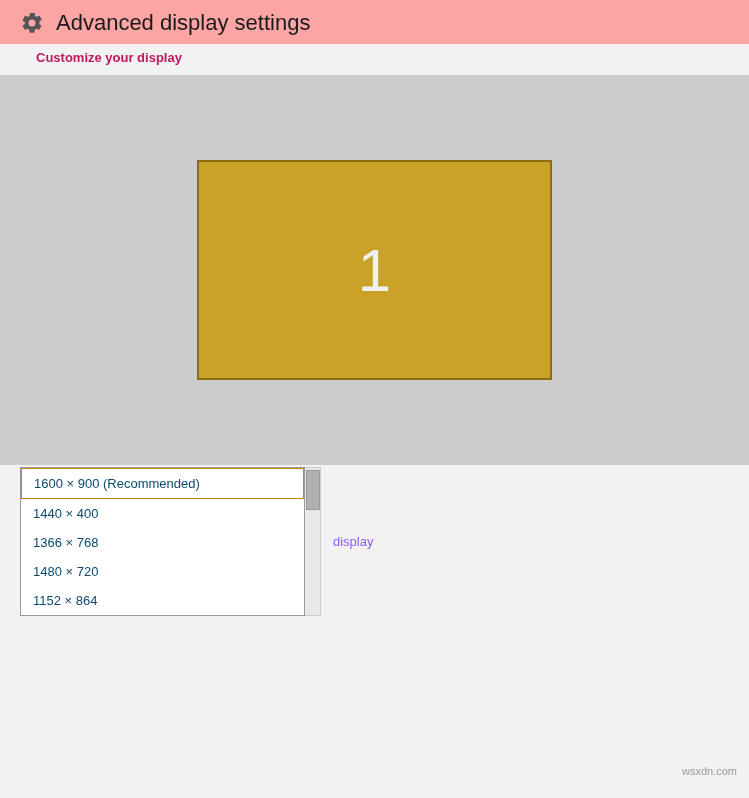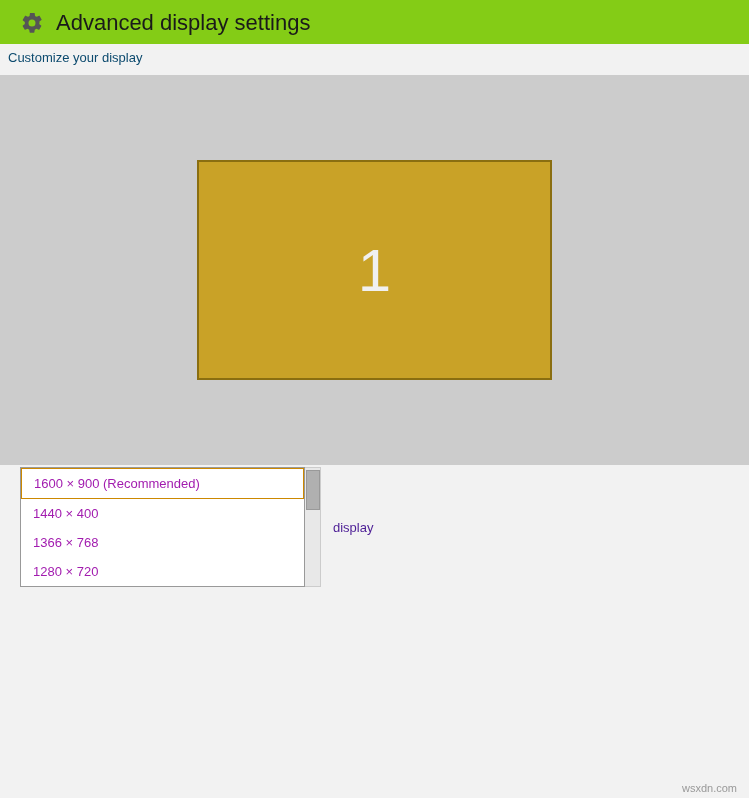--- a/index.html
+++ b/index.html
@@ -14,40 +14,41 @@
       background-color: #f2f2f2;
       font-family: 'Segoe UI', Arial, sans-serif;
       overflow: hidden;
       position: relative;
     }
 
     .header {
       display: flex;
       align-items: center;
       padding: 10px 20px 8px 20px;
-      background-color: #84cc16;
+      background-color: #fca5a5;
     }
 
     .gear-icon {
       width: 24px;
       height: 24px;
       margin-right: 12px;
       flex-shrink: 0;
     }
 
     .page-title {
       font-size: 22px;
       font-weight: 300;
       color: #1a1a1a;
     }
 
     .subtitle {
       font-size: 13px;
-      color: #0c4a6e;
-      padding: 6px 20px 10px 8px;
+      color: #be185d;
+      padding: 6px 20px 10px 36px;
+      font-weight: bold;
     }
 
     .display-preview-area {
       background-color: #cccccc;
       width: 100%;
       height: 390px;
       display: flex;
       align-items: center;
       justify-content: center;
       position: relative;
@@ -80,21 +81,21 @@
       width: 285px;
       background: #ffffff;
       border: 1px solid #999;
       position: relative;
       z-index: 10;
     }
 
     .resolution-item {
       padding: 7px 12px;
       font-size: 13px;
-      color: #a21caf;
+      color: #0c4a6e;
       cursor: pointer;
       border-bottom: none;
       white-space: nowrap;
     }
 
     .resolution-item.selected {
       background-color: #ffffff;
       border: 1px solid #cc8800;
     }
 
@@ -110,37 +111,37 @@
 
     .scrollbar-thumb {
       width: 14px;
       height: 40px;
       background: #b0b0b0;
       margin-top: 2px;
       border: 1px solid #999;
     }
 
     .customize-display-link {
-      color: #4c1d95;
+      color: #8b5cf6;
       font-size: 13px;
       text-decoration: none;
       cursor: pointer;
       margin-left: 12px;
       align-self: center;
     }
 
     .bottom-row {
       display: flex;
       align-items: flex-start;
       margin-top: 0;
     }
 
     .watermark {
       position: absolute;
-      bottom: 4px;
+      bottom: 21px;
       right: 12px;
       font-size: 11px;
       color: #999;
     }
   </style>
 </head>
 <body>
 
 <div class="header">
   <svg class="gear-icon" viewBox="0 0 24 24" fill="#555">
@@ -158,21 +159,22 @@
 </div>
 
 <div class="dropdown-area">
   <div class="bottom-row">
     <div style="display:flex;">
       <div class="resolution-listbox" id="resolution-listbox">
 
       <div class="resolution-item selected">1600 × 900 (Recommended)</div>
           <div class="resolution-item">1440 × 400</div>
           <div class="resolution-item">1366 × 768</div>
-          <div class="resolution-item">1280 × 720</div>
+          <div class="resolution-item">1480 × 720</div>
+          <div class="resolution-item">1152 × 864</div>
         </div>
       <div class="scrollbar-track">
         <div class="scrollbar-thumb"></div>
       </div>
     </div>
     <a class="customize-display-link">display</a>
   </div>
 </div>
 
 <div class="watermark">wsxdn.com</div>

